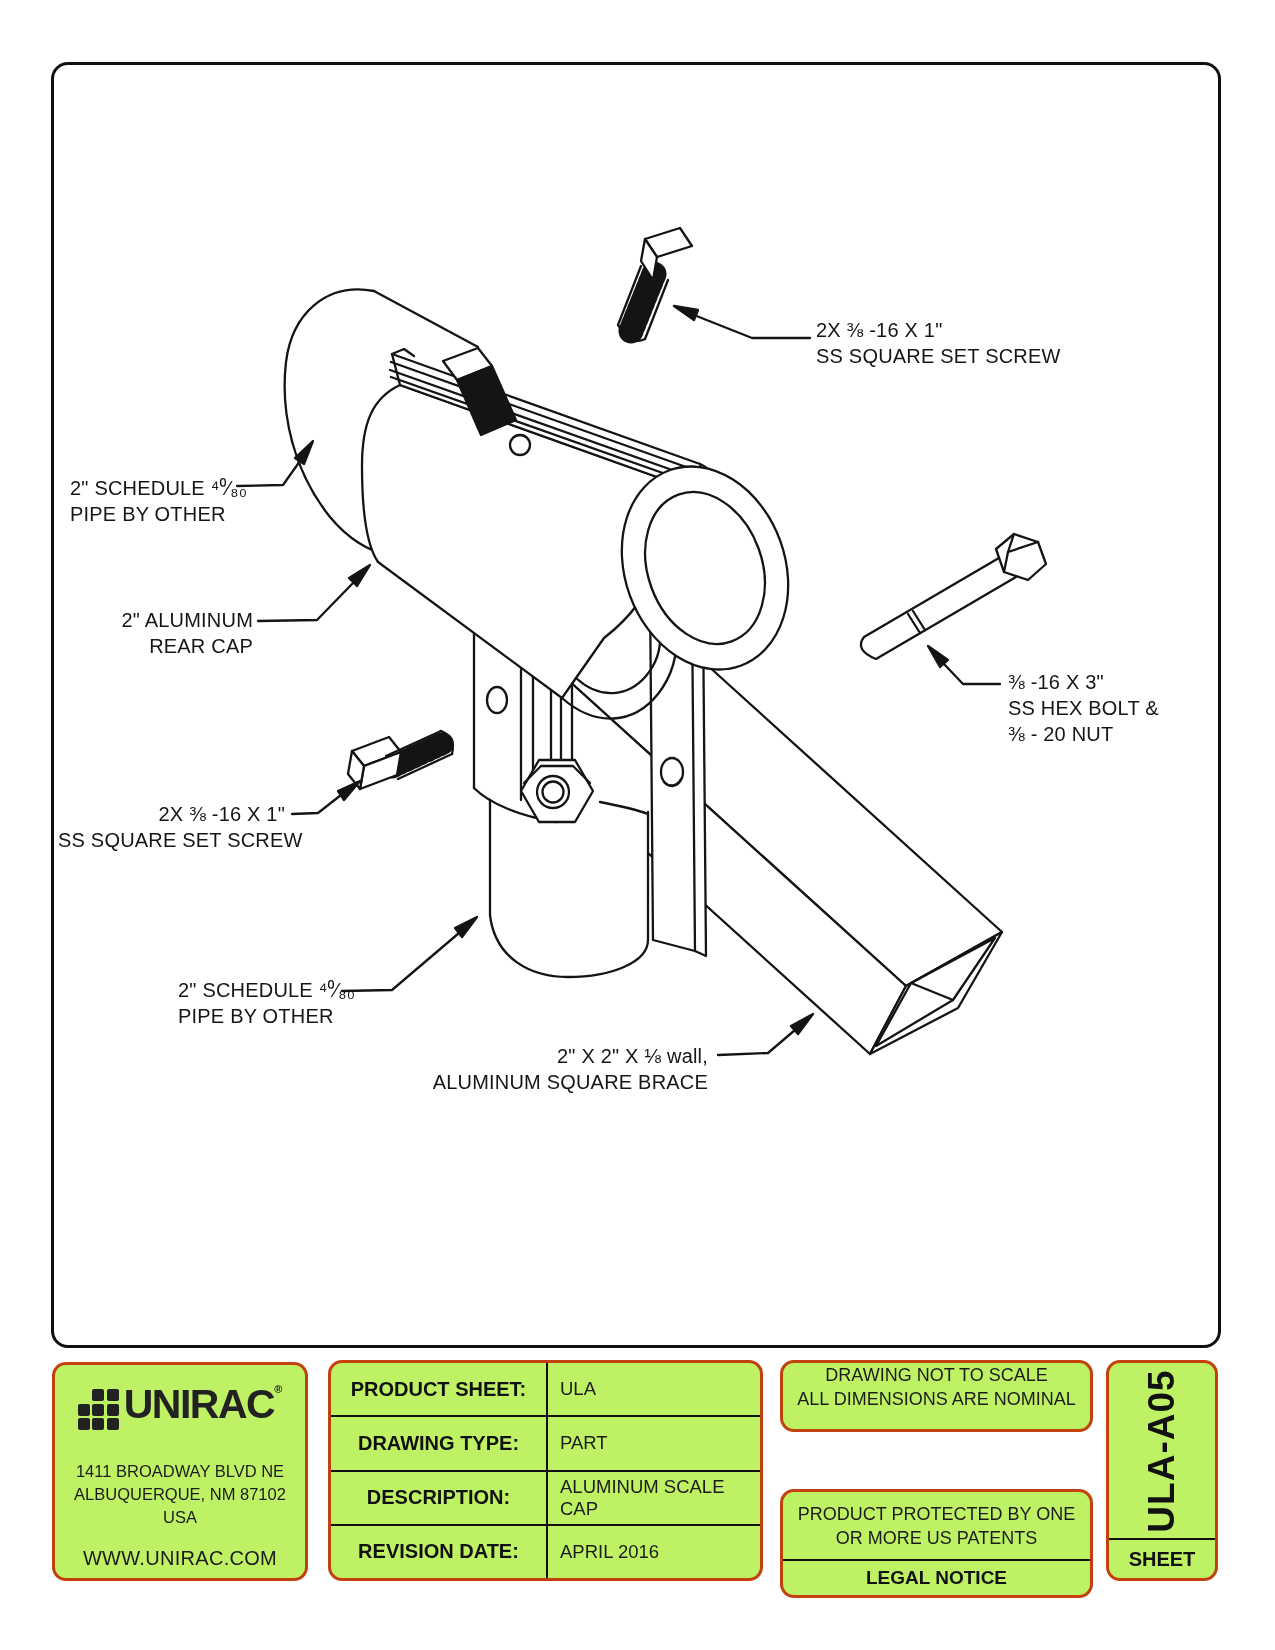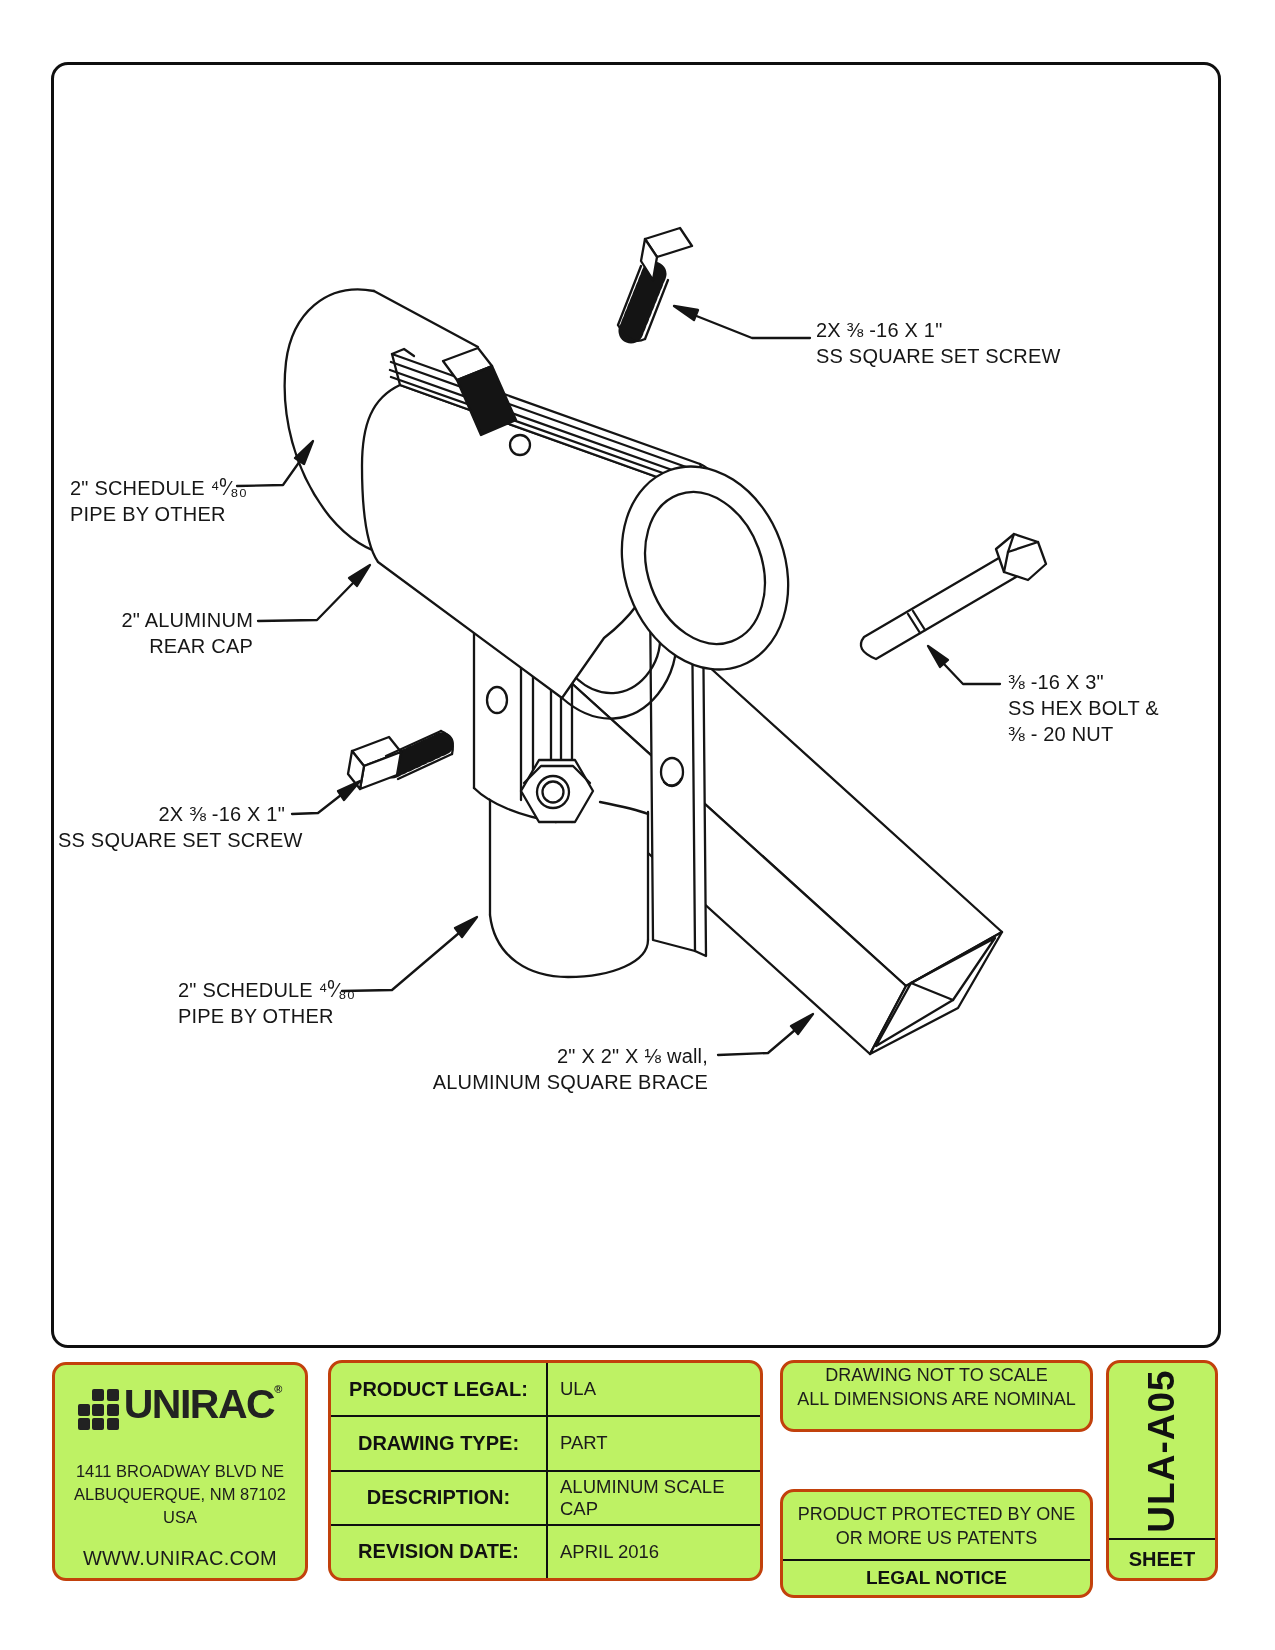--- a/index.html
+++ b/index.html
@@ -223,21 +223,21 @@
     </div>
     <div class="addr">
       <div>1411 BROADWAY BLVD NE</div>
       <div>ALBUQUERQUE, NM 87102 USA</div>
     </div>
     <div class="site">WWW.UNIRAC.COM</div>
   </div>
 
   <div class="tb-box box-table">
     <div class="t-row">
-      <div class="t-label">PRODUCT LEGAL:</div>
+      <div class="t-label">PRODUCT SHEET:</div>
       <div class="t-value">ULA</div>
     </div>
     <div class="t-row">
       <div class="t-label">DRAWING TYPE:</div>
       <div class="t-value">PART</div>
     </div>
     <div class="t-row">
       <div class="t-label">DESCRIPTION:</div>
       <div class="t-value">ALUMINUM SCALE CAP</div>
     </div>

